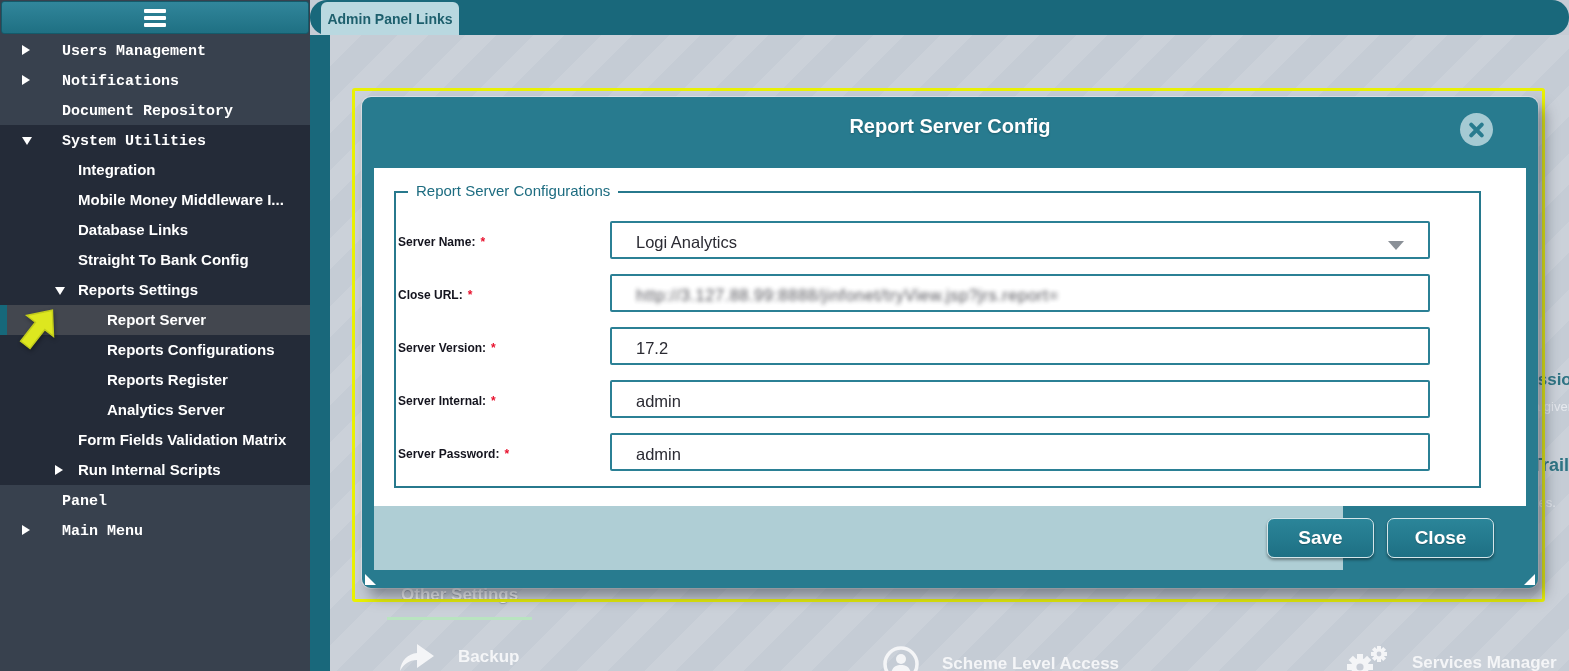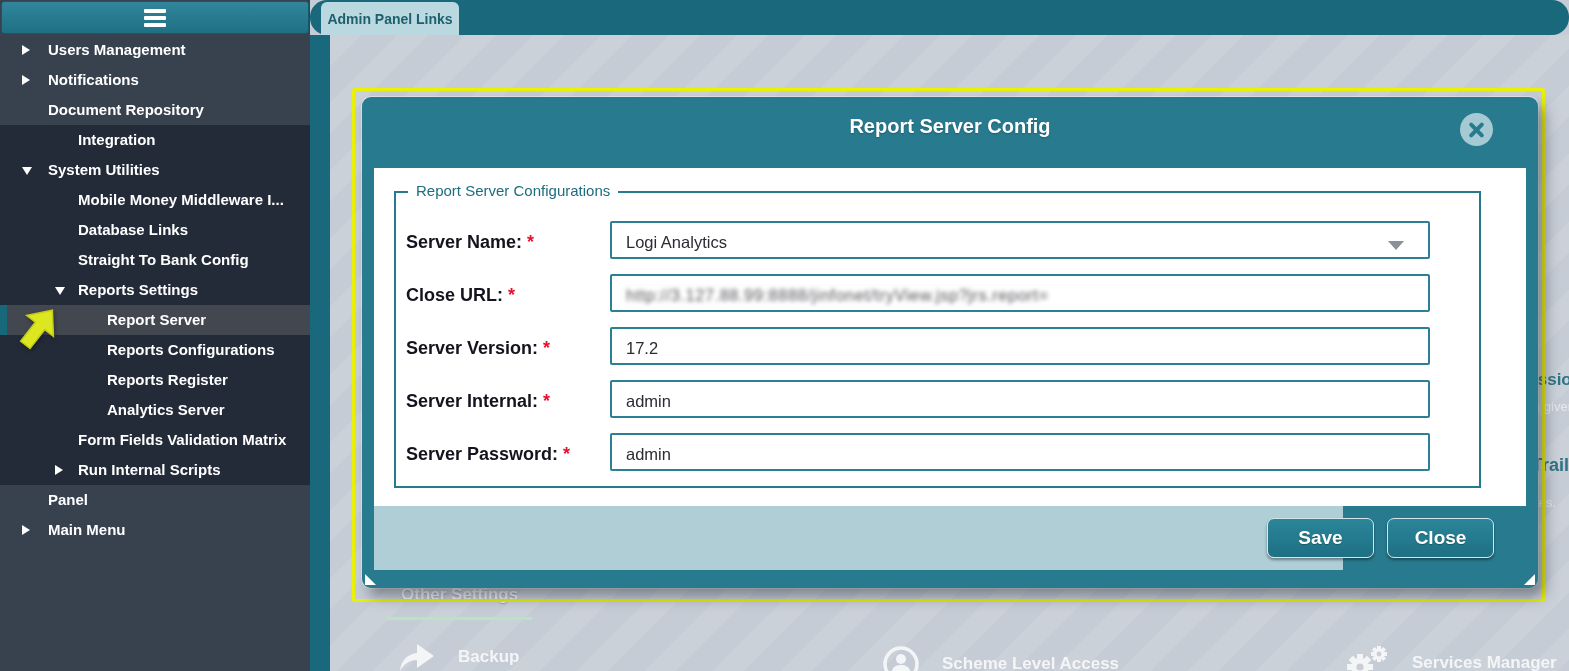--- a/index.html
+++ b/index.html
@@ -16,21 +16,21 @@
   .hamburger i { display:block; width:22px; height:4px; background:#fff; border-radius:1px; }
   .menu { position:absolute; left:0; top:35px; width:310px; }
   .srow { position:relative; height:30px; line-height:30px; color:#fff; font-size:15px; font-weight:700; cursor:pointer; }
   .srow.dark { background:#242b38; }
   .srow.active { background:#43474f; }
   .active-strip { position:absolute; left:0; top:0; width:7px; height:30px; background:#16687a; }
   .tri { position:absolute; top:10px; width:0; height:0; }
   .tri-r { border-left:8px solid #fff; border-top:5px solid transparent; border-bottom:5px solid transparent; }
   .tri-d { border-top:8px solid #fff; border-left:5px solid transparent; border-right:5px solid transparent; top:12px; }
   .l0 .tri { left:22px; } .l1 .tri { left:55px; }
-  .l0 .lbl { margin-left:48px; } .l1 .lbl { margin-left:78px; } .l2 .lbl { margin-left:107px; }
+  .l0 .lbl { margin-left:62px;font-family:Liberation Mono, monospace; } .l1 .lbl { margin-left:78px; } .l2 .lbl { margin-left:107px; }
 
   
   .cursor-arrow { position:absolute; left:16px; top:300px; z-index:10; filter:drop-shadow(1px 2px 2px rgba(0,0,0,.35)); }
 
   
   .tabbar { position:absolute; left:310px; top:0; width:1259px; height:35px; background:#19687b; z-index:2;border-radius:17px; }
   .tab { position:absolute; left:11px; top:2px; width:138px; height:33px; background:#b9d8e0;
     border-radius:6px 6px 0 0; color:#1d5f6d; font-size:14px; font-weight:700;
     display:flex; align-items:center; justify-content:center; cursor:pointer; }
   .side-strip { position:absolute; left:310px; top:35px; width:20px; height:636px; background:#19687b; z-index:2; }
@@ -66,24 +66,24 @@
     background:#a5cad3; cursor:pointer; }
   .close-btn i { position:absolute; left:7px; top:14.5px; width:19px; height:4px; background:#287b8f; border-radius:2px; }
   .close-btn i:first-child { transform:rotate(45deg); }
   .close-btn i:last-child { transform:rotate(-45deg); }
 
   .dialog-body { position:absolute; left:12px; top:71px; width:1152px; height:338px; background:#fff; }
   .fieldset { position:absolute; left:20px; top:23px; width:1087px; height:297px; border:2px solid #27798d; }
   .legend { position:absolute; left:12px; top:-11px; background:#fff; padding:0 8px; color:#1d6c80;
     font-size:15px; font-weight:400; }
   .frow { position:absolute; left:0; width:100%; height:42px; }
-  .frow .flabel { position:absolute; left:10px; top:0; line-height:42px; font-size:18px; font-weight:700; color:#14141e; }
+  .frow .flabel { position:absolute; left:2px; top:0; line-height:42px; font-size:12px; font-weight:700; color:#14141e; }
   .req { color:#e8112d; margin-left:5px; font-weight:700; }
   .vbox { position:absolute; left:214px; top:0; width:820px; height:38px; border:2px solid #2b8095;
-    border-radius:2px; background:#fff; line-height:38px; padding-left:14px; font-size:16.5px; color:#2b2b33; cursor:text; }
+    border-radius:2px; background:#fff; line-height:38px; padding-left:24px; font-size:16.5px; color:#2b2b33; cursor:text; }
   .r0 { top:28px; } .r1 { top:81px; } .r2 { top:134px; } .r3 { top:187px; } .r4 { top:240px; }
   .obscured { filter:blur(2.2px); opacity:.8; letter-spacing:.5px; }
   .caret { position:absolute; right:24px; top:18px; width:0; height:0;
     border-top:9px solid #8a9097; border-left:8px solid transparent; border-right:8px solid transparent; }
 
   .dialog-footer { position:absolute; left:12px; top:409px; width:969px; height:64px; background:#afced5; }
   .dlg-btn { position:absolute; top:12px; width:107px; height:40px;
     background:linear-gradient(#2b8599,#1e7084); border:1px solid #d5e6ea; border-radius:7px;
     color:#fff; font-size:19px; font-weight:700; font-family:"Liberation Sans", sans-serif;
     box-shadow:0 2px 3px rgba(0,0,0,.4); cursor:pointer; text-shadow:0 1px 1px rgba(0,0,0,.25); }
@@ -102,22 +102,22 @@
       <span class="hamburger">
           <i></i>
           <i></i>
           <i></i>
         </span>
     </div>
     <div class="menu">
       <div class="srow l0"><span class="tri tri-r"></span><span class="lbl">Users Management</span></div>
       <div class="srow l0"><span class="tri tri-r"></span><span class="lbl">Notifications</span></div>
       <div class="srow l0"><span class="lbl">Document Repository</span></div>
+      <div class="srow l0 dark"><span class="tri tri-d"></span><span class="lbl">System Utilities</span></div>
       <div class="srow l1 dark"><span class="lbl">Integration</span></div>
-      <div class="srow l0 dark"><span class="tri tri-d"></span><span class="lbl">System Utilities</span></div>
       <div class="srow l1 dark"><span class="lbl">Mobile Money Middleware I...</span></div>
       <div class="srow l1 dark"><span class="lbl">Database Links</span></div>
       <div class="srow l1 dark"><span class="lbl">Straight To Bank Config</span></div>
       <div class="srow l1 dark"><span class="tri tri-d"></span><span class="lbl">Reports Settings</span></div>
       <div class="srow l2 dark active"><span class="active-strip"></span><span class="lbl">Report Server</span></div>
       <div class="srow l2 dark"><span class="lbl">Reports Configurations</span></div>
       <div class="srow l2 dark"><span class="lbl">Reports Register</span></div>
       <div class="srow l2 dark"><span class="lbl">Analytics Server</span></div>
       <div class="srow l1 dark"><span class="lbl">Form Fields Validation Matrix</span></div>
       <div class="srow l1 dark"><span class="tri tri-r"></span><span class="lbl">Run Internal Scripts</span></div>

